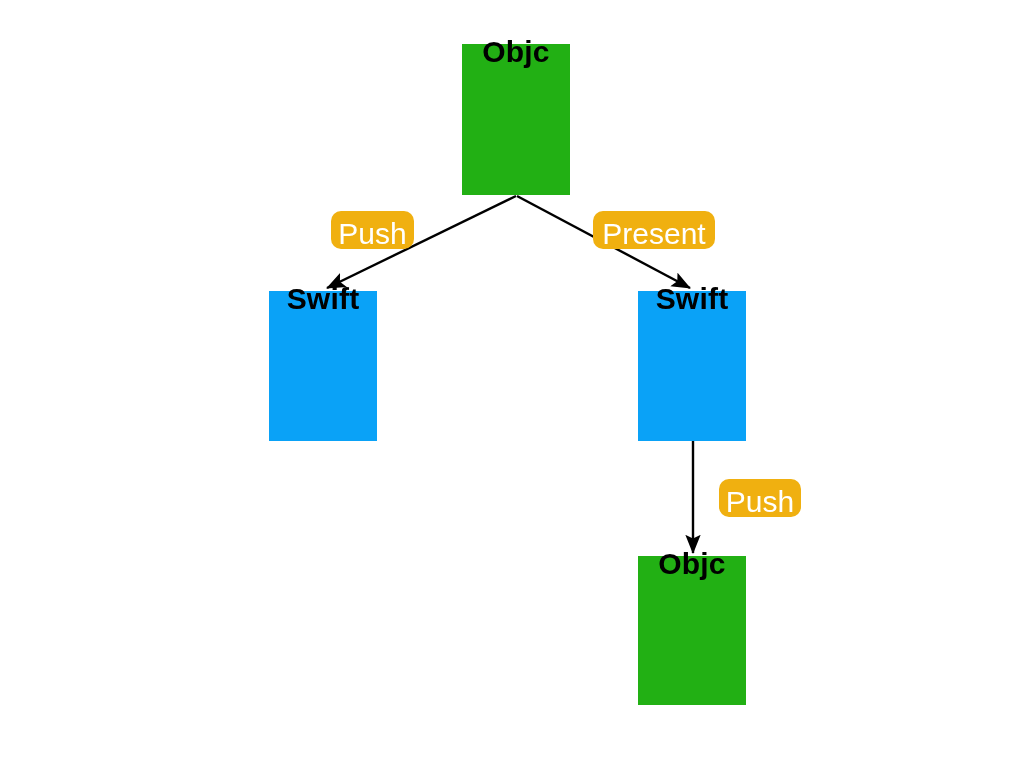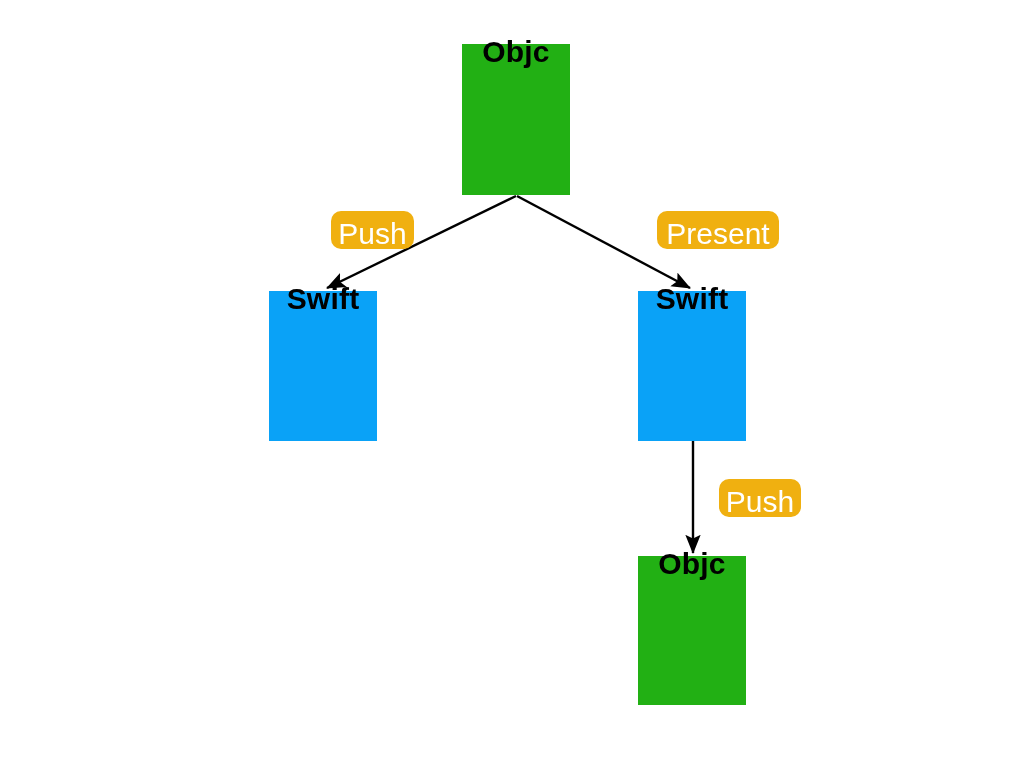--- a/index.html
+++ b/index.html
@@ -87,21 +87,21 @@
   </div>
 
   <div class="node" style="left:638px; top:556px; width:108px; height:149px; background:#22b014;">
     <span class="node-label">Objc</span>
   </div>
 
   <div class="edge-label" style="left:331px; top:211px; width:83px; height:38px; background:#f0b010;">
     <span>Push</span>
   </div>
 
-  <div class="edge-label" style="left:657px; top:211px; width:122px; height:38px; background:#f0b010;">
+  <div class="edge-label" style="left:593px; top:211px; width:122px; height:38px; background:#f0b010;">
     <span>Present</span>
   </div>
 
   <div class="edge-label" style="left:719px; top:479px; width:82px; height:38px; background:#f0b010;">
     <span>Push</span>
   </div>
 
 </div>
 
 </body></html>

